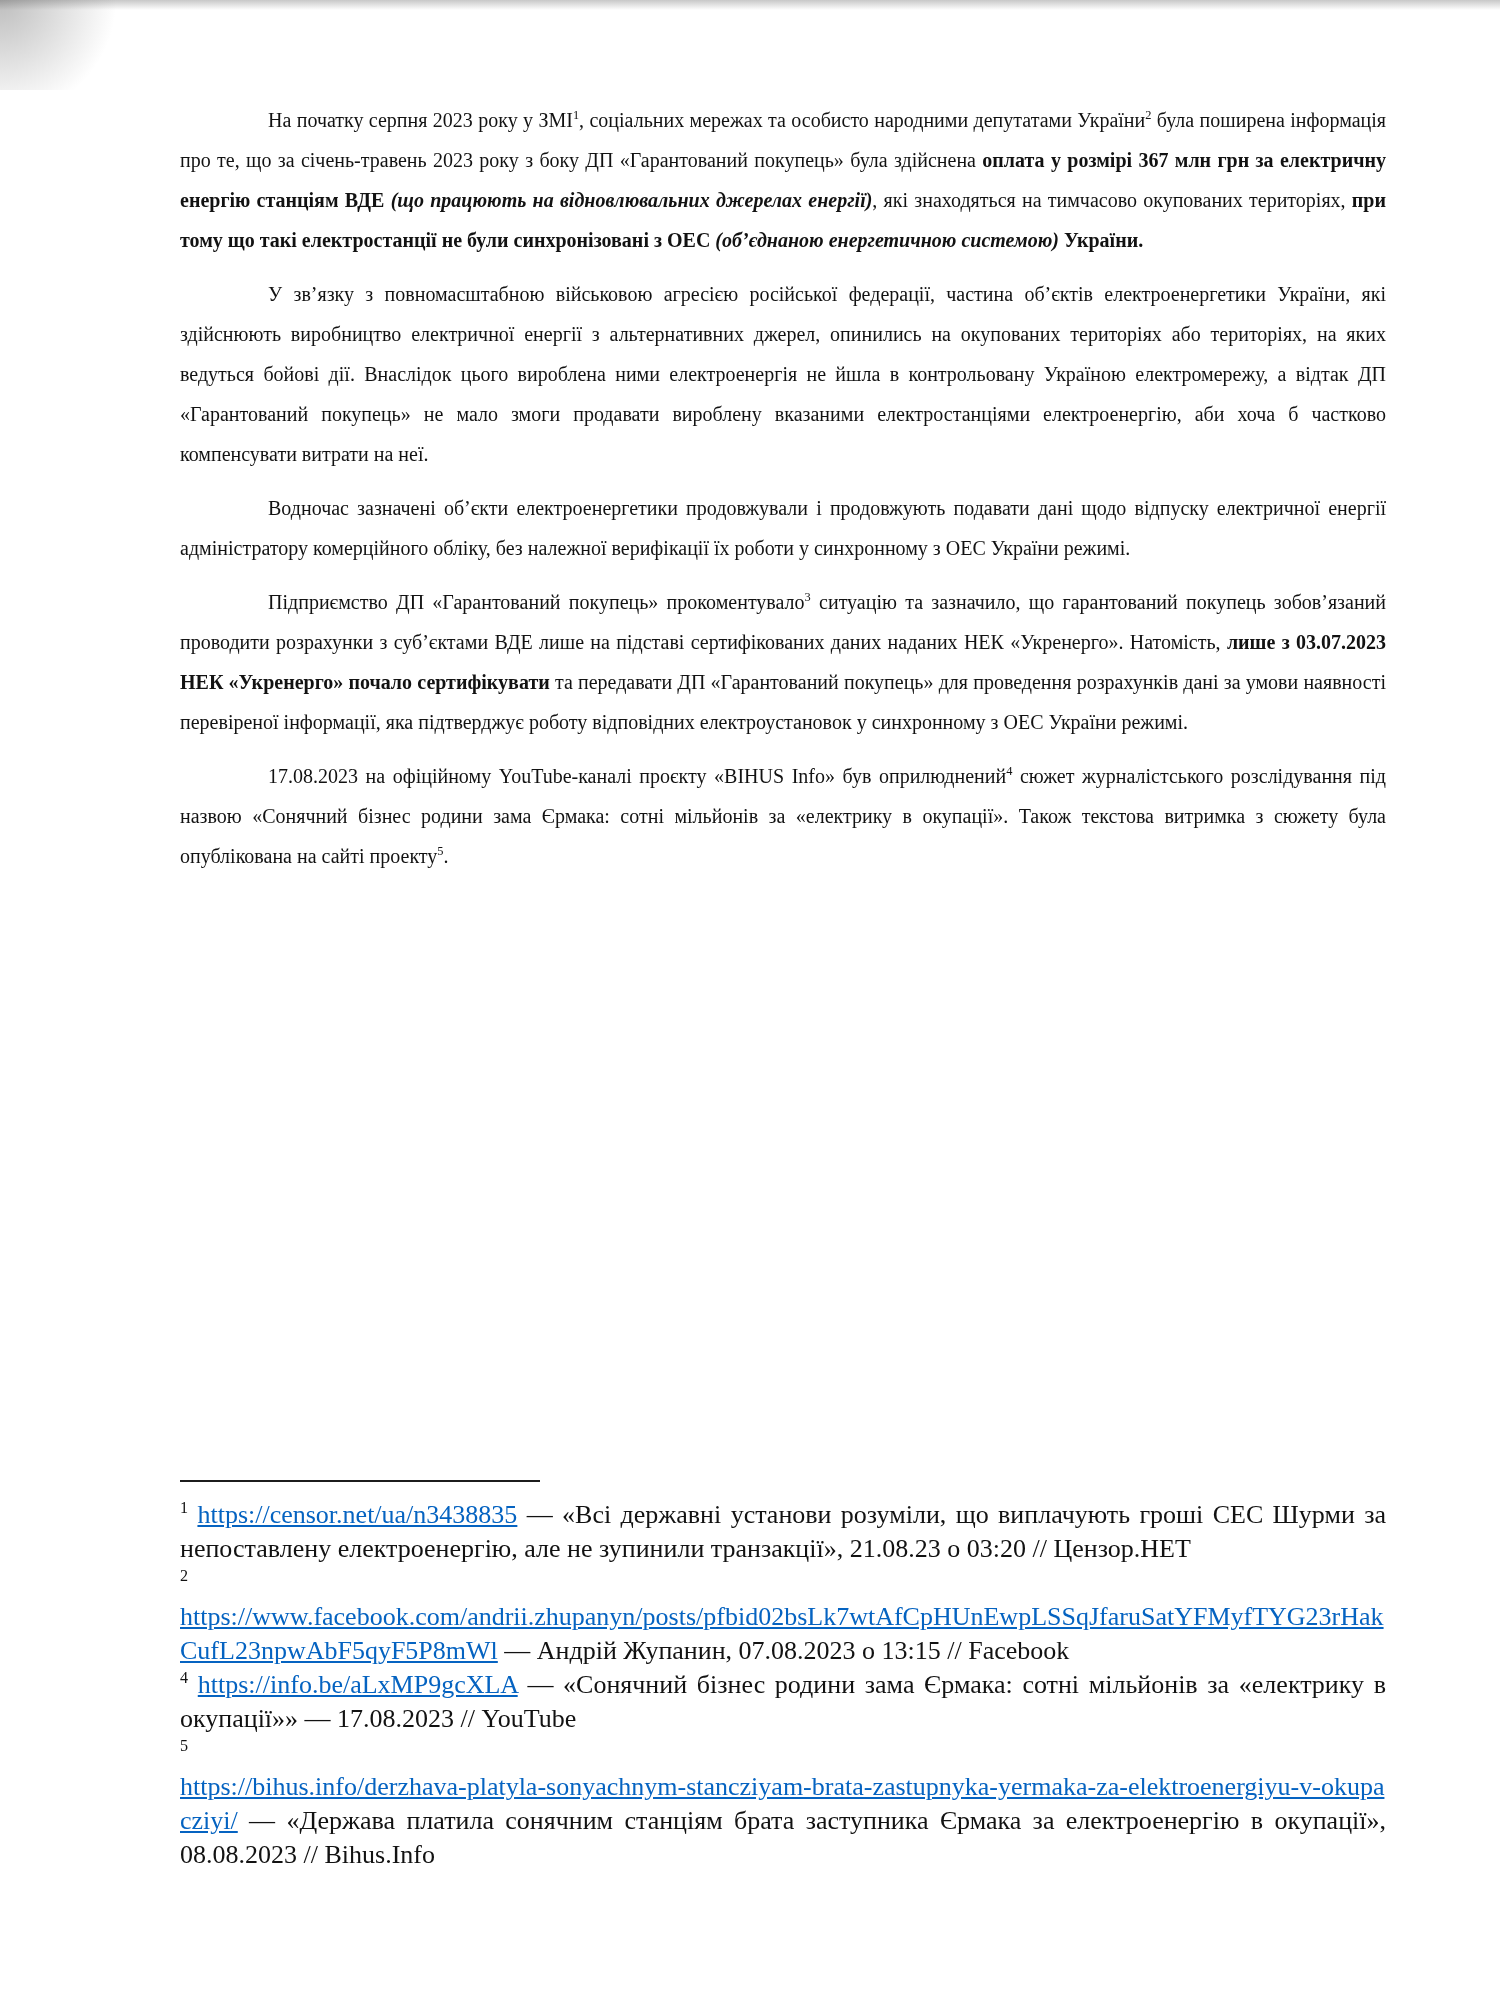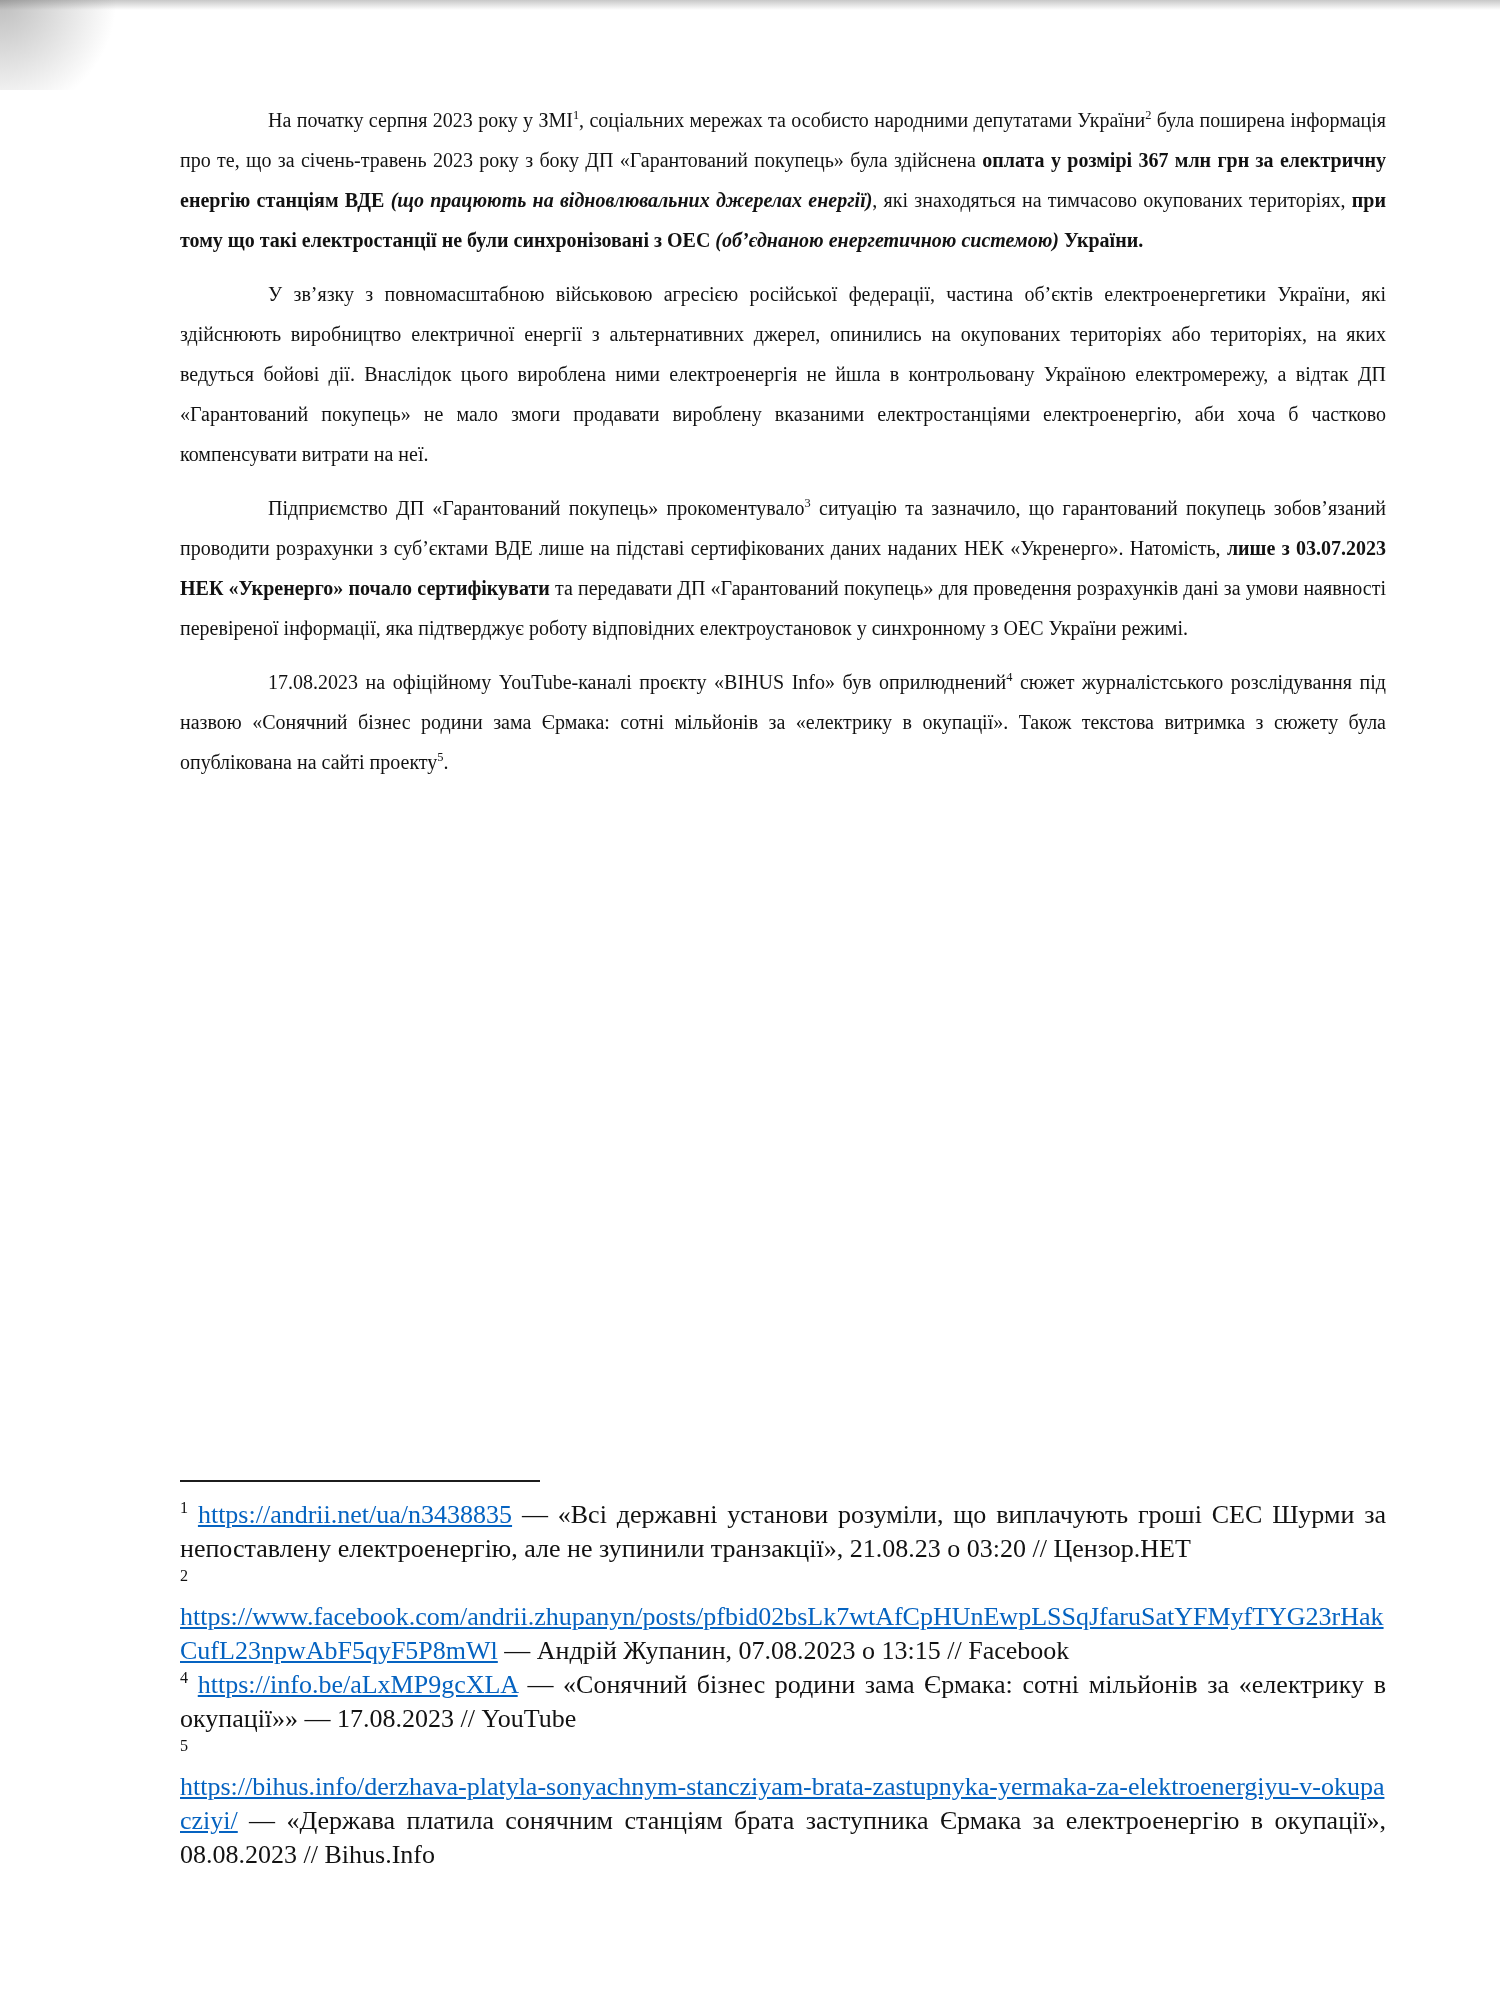--- a/index.html
+++ b/index.html
@@ -84,23 +84,24 @@
     text-indent: 0;
   }
 </style>
 </head>
 <body style="color: rgb(18, 18, 18); background: rgb(255, 255, 255);">
 
 <div class="page">
   <div class="body-text" id="doc-body">
       <p><span>На початку серпня 2023 року у ЗМІ</span><sup>1</sup><span>, соціальних мережах та особисто народними депутатами України</span><sup>2</sup><span> була поширена інформація про те, що за січень-травень 2023 року з боку ДП «Гарантований покупець» була здійснена </span><span class="b">оплата у розмірі 367 млн грн за електричну енергію станціям ВДЕ </span><span class="b i">(що працюють на відновлювальних джерелах енергії)</span><span>, які знаходяться на тимчасово окупованих територіях, </span><span class="b">при тому що такі електростанції не були синхронізовані з ОЕС </span><span class="b i">(об’єднаною енергетичною системою)</span><span class="b"> України.</span></p>
       <p><span>У зв’язку з повномасштабною військовою агресією російської федерації, частина об’єктів електроенергетики України, які здійснюють виробництво електричної енергії з альтернативних джерел, опинились на окупованих територіях або територіях, на яких ведуться бойові дії. Внаслідок цього вироблена ними електроенергія не йшла в контрольовану Україною електромережу, а відтак ДП «Гарантований покупець» не мало змоги продавати вироблену вказаними електростанціями електроенергію, аби хоча б частково компенсувати витрати на неї.</span></p>
+      <p><span>Водночас зазначені об’єкти електроенергетики продовжували і продовжують подавати дані щодо відпуску електричної енергії адміністратору комерційного обліку, без належної верифікації їх роботи у синхронному з ОЕС України режимі.</span></p>
       <p><span>Підприємство ДП «Гарантований покупець» прокоментувало</span><sup>3</sup><span> ситуацію та зазначило, що гарантований покупець зобов’язаний проводити розрахунки з суб’єктами ВДЕ лише на підставі сертифікованих даних наданих НЕК «Укренерго». Натомість, </span><span class="b">лише з 03.07.2023 НЕК «Укренерго» почало сертифікувати</span><span> та передавати ДП «Гарантований покупець» для проведення розрахунків дані за умови наявності перевіреної інформації, яка підтверджує роботу відповідних електроустановок у синхронному з ОЕС України режимі.</span></p>
       <p><span>17.08.2023 на офіційному YouTube-каналі проєкту «BIHUS Info» був оприлюднений</span><sup>4</sup><span> сюжет журналістського розслідування під назвою «Сонячний бізнес родини зама Єрмака: сотні мільйонів за «електрику в окупації». Також текстова витримка з сюжету була опублікована на сайті проекту</span><sup>5</sup><span>.</span></p>
     </div>
   <div class="footnote-sep"></div>
   <div class="footnotes" id="doc-footnotes">
-      <p><sup>1</sup><span> </span><a href="#" class="doc-link">https://andrii.net/ua/n3438835</a><span> — «Всі державні установи розуміли, що виплачують гроші СЕС Шурми за непоставлену електроенергію, але не зупинили транзакції», 21.08.23 о 03:20 // Цензор.НЕТ</span></p>
+      <p><sup>1</sup><span> </span><a href="#" class="doc-link">https://censor.net/ua/n3438835</a><span> — «Всі державні установи розуміли, що виплачують гроші СЕС Шурми за непоставлену електроенергію, але не зупинили транзакції», 21.08.23 о 03:20 // Цензор.НЕТ</span></p>
       <p><sup>2</sup><br><a href="#" class="doc-link">https://www.facebook.com/andrii.zhupanyn/posts/pfbid02bsLk7wtAfCpHUnEwpLSSqJfaruSatYFMyfTYG23rHakCufL23npwAbF5qyF5P8mWl</a><span> — Андрій Жупанин, 07.08.2023 о 13:15 // Facebook</span></p>
       <p><sup>4</sup><span> </span><a href="#" class="doc-link">https://info.be/aLxMP9gcXLA</a><span> — «Сонячний бізнес родини зама Єрмака: сотні мільйонів за «електрику в окупації»» — 17.08.2023 // YouTube</span></p>
       <p><sup>5</sup><br><a href="#" class="doc-link">https://bihus.info/derzhava-platyla-sonyachnym-stancziyam-brata-zastupnyka-yermaka-za-elektroenergiyu-v-okupacziyi/</a><span> — «Держава платила сонячним станціям брата заступника Єрмака за електроенергію в окупації», 08.08.2023 // Bihus.Info</span></p>
     </div>
 </div>
 
 </body></html>

